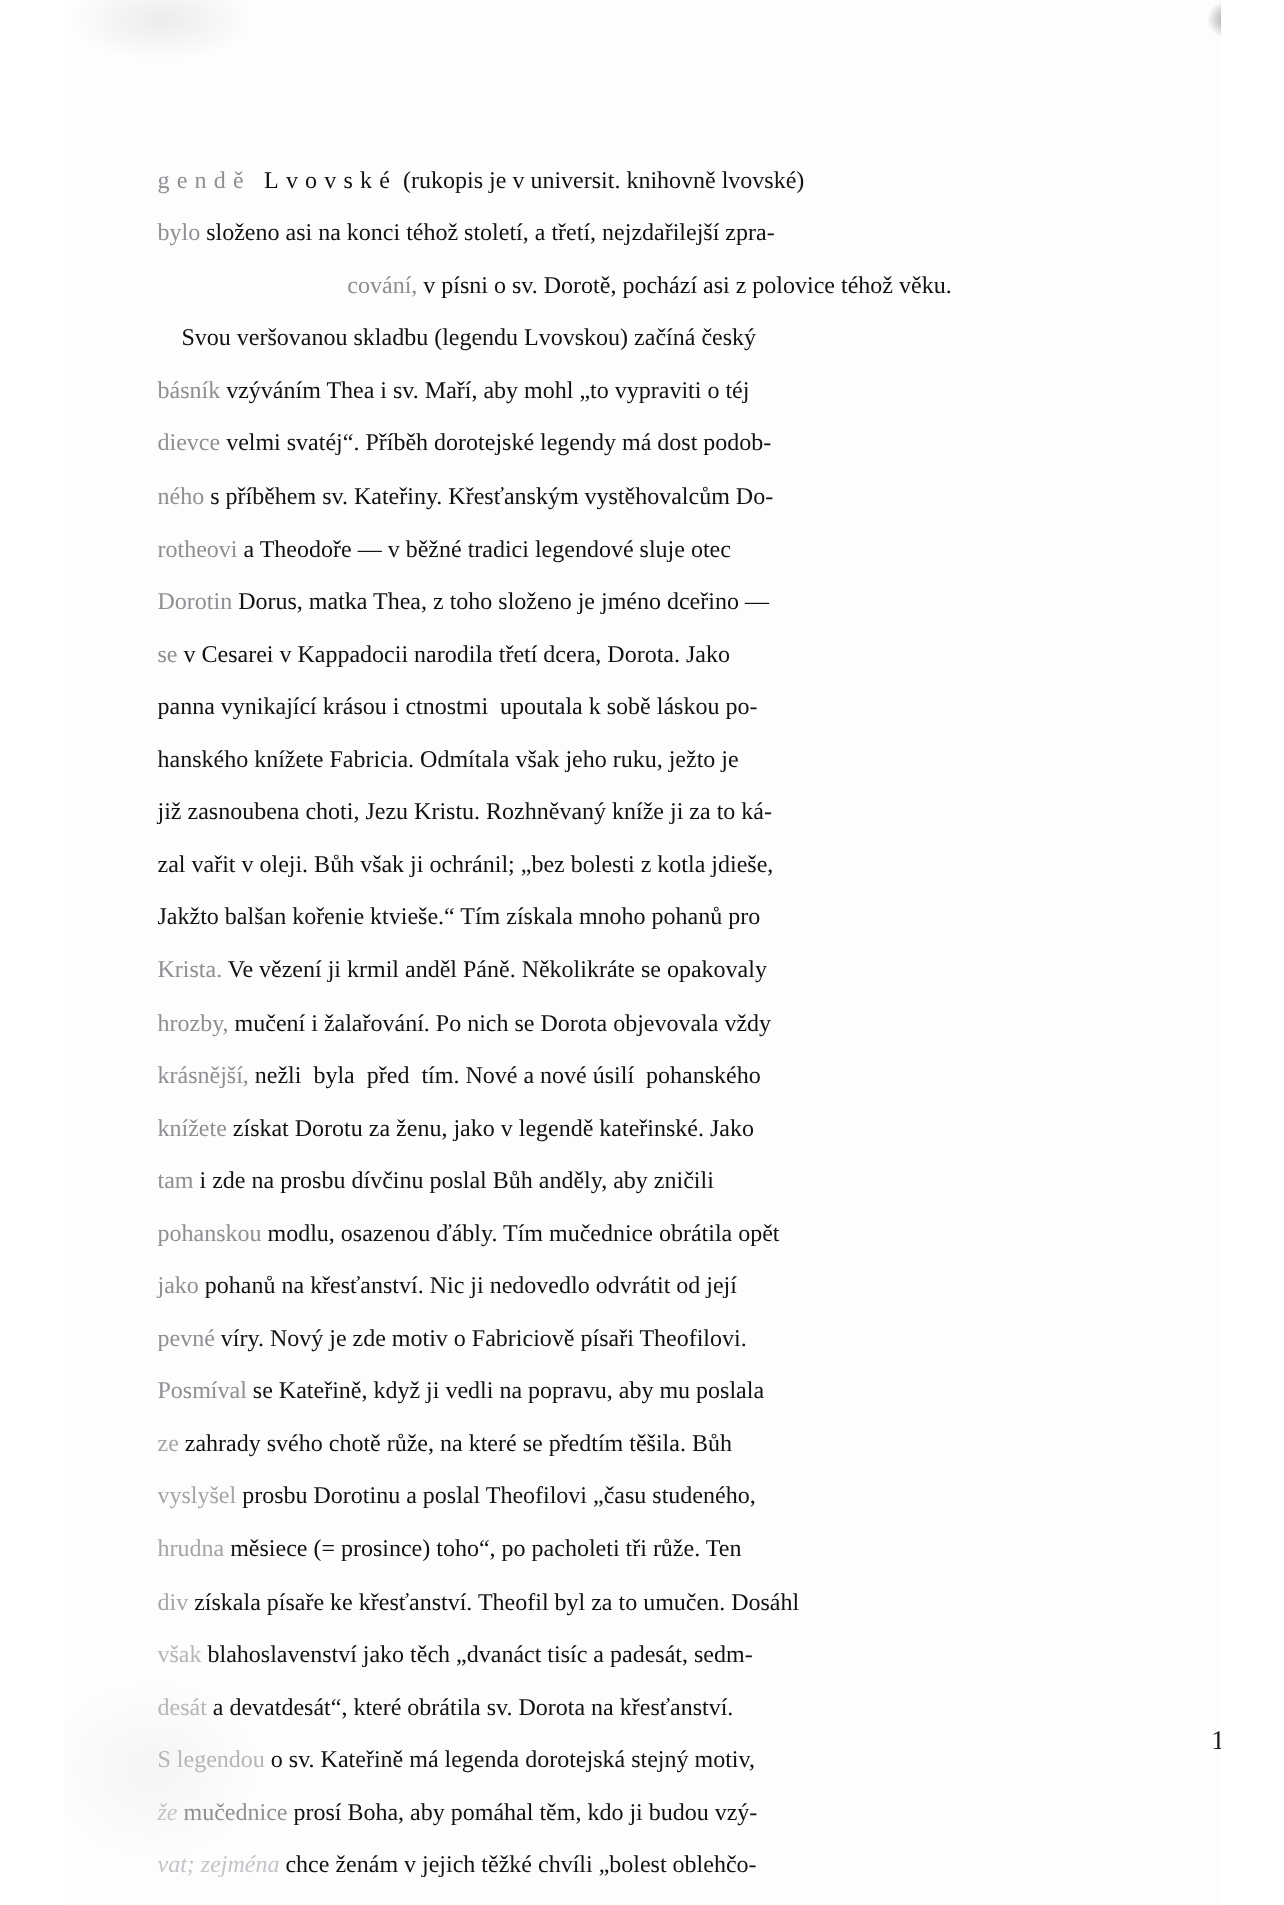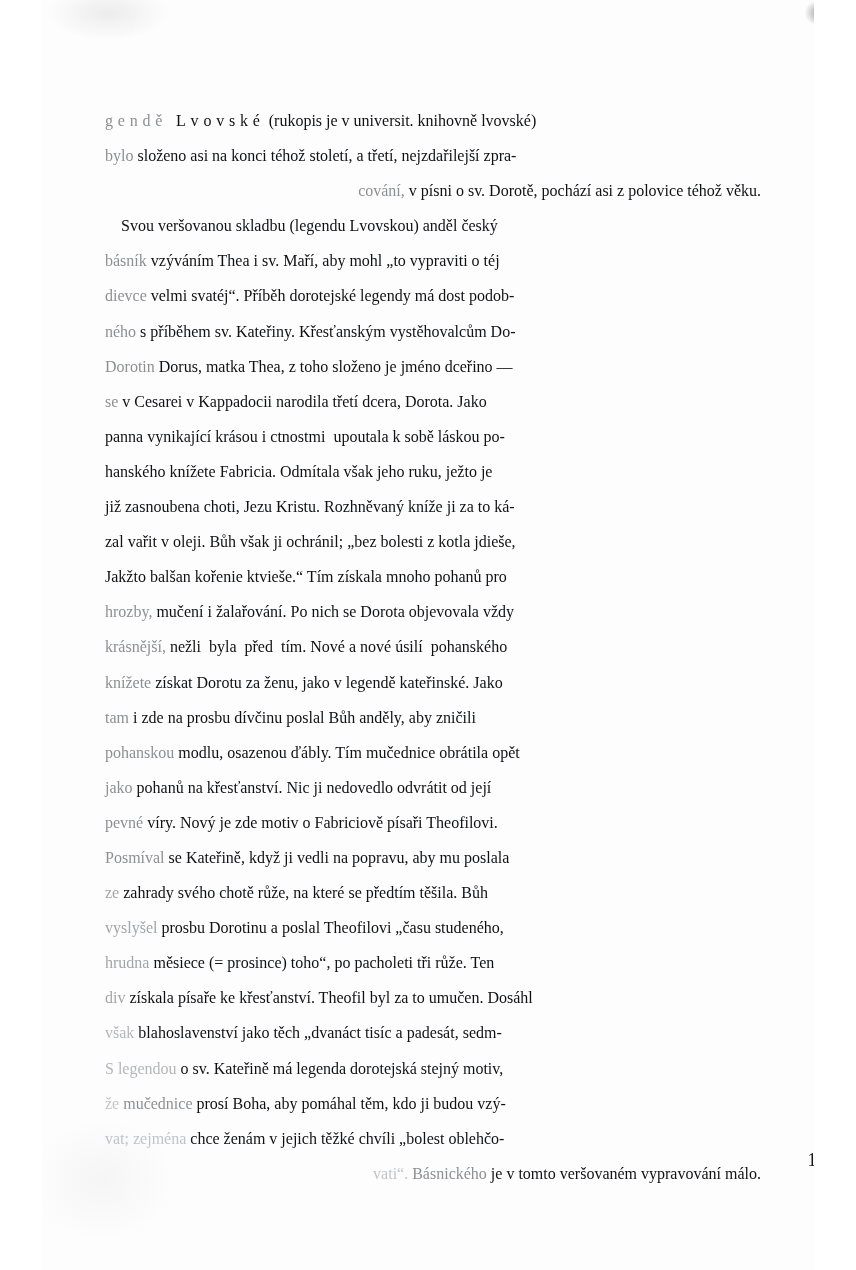--- a/index.html
+++ b/index.html
@@ -67,32 +67,32 @@
   .ln > span { display: inline-block; }
 
   
   .ln.just {
     display: block;
     text-align: justify;
     text-align-last: justify;
   }
   .ln.flush {
     display: block;
-    text-align: right;
+    text-align: center;
   }
 
   .sp {
     letter-spacing: 0.30em;
   }
 
   
   .fade1 { color: #8d8f93; }
   .fade2 { color: #a3a5a9; }
   .fade3 { color: #b4b6ba; }
-  .fade4 { color: #c2c4c8; }
+  .fade4 { color: #c2c4c8; font-style: italic; }
 
   .ink-strong { color: #101114; }
 
   #folio {
     position: absolute;
     left: 0;
     top: 1150px;
     width: 793px;
     text-align: right;
     font-size: 18px;
@@ -111,44 +111,47 @@
   <div class="scan-blot blot-mr"></div>
   <div class="scan-blot blot-bl"></div>
 
   <div id="textblock">
       <div class="para">
         <div class="ln just"><span class="sp fade1">gendě </span><span class="sp ink-strong">Lvovské</span><span class="ink-strong"> (rukopis je v universit. knihovně lvovské)</span></div>
         <div class="ln just"><span class="fade1">bylo</span><span class="ink-strong"> složeno asi na konci téhož století, a třetí, nejzdařilejší zpra-</span></div>
         <div class="ln flush"><span class="fade1">cování,</span><span class="ink-strong"> v písni o sv. Dorotě, pochází asi z polovice téhož věku.</span></div>
       </div>
       <div class="para indent">
-        <div class="ln just"><span>&nbsp;&nbsp;&nbsp;&nbsp;</span><span class="ink-strong">Svou veršovanou skladbu (legendu Lvovskou) anděl český</span></div>
+        <div class="ln just"><span>&nbsp;&nbsp;&nbsp;&nbsp;</span><span class="ink-strong">Svou veršovanou skladbu (legendu Lvovskou) začíná český</span></div>
         <div class="ln just"><span class="fade1">básník</span><span class="ink-strong"> vzýváním Thea i sv. Maří, aby mohl „to vypraviti o téj</span></div>
         <div class="ln just"><span class="fade1">dievce</span><span class="ink-strong"> velmi svatéj“. Příběh dorotejské legendy má dost podob-</span></div>
         <div class="ln just"><span class="fade1">ného</span><span class="ink-strong"> s příběhem sv. Kateřiny. Křesťanským vystěhovalcům Do-</span></div>
+        <div class="ln just"><span class="fade1">rotheovi</span><span class="ink-strong"> a Theodoře — v běžné tradici legendové sluje otec</span></div>
         <div class="ln just"><span class="fade1">Dorotin</span><span class="ink-strong"> Dorus, matka Thea, z toho složeno je jméno dceřino —</span></div>
         <div class="ln just"><span class="fade1">se</span><span class="ink-strong"> v Cesarei v Kappadocii narodila třetí dcera, Dorota. Jako</span></div>
         <div class="ln just"><span class="ink-strong">panna</span><span class="ink-strong"> vynikající krásou i ctnostmi  upoutala k sobě láskou po-</span></div>
         <div class="ln just"><span class="ink-strong">hanského</span><span class="ink-strong"> knížete Fabricia. Odmítala však jeho ruku, ježto je</span></div>
         <div class="ln just"><span class="ink-strong">již</span><span class="ink-strong"> zasnoubena choti, Jezu Kristu. Rozhněvaný kníže ji za to ká-</span></div>
         <div class="ln just"><span class="ink-strong">zal</span><span class="ink-strong"> vařit v oleji. Bůh však ji ochránil; „bez bolesti z kotla jdieše,</span></div>
         <div class="ln just"><span class="ink-strong">Jakžto</span><span class="ink-strong"> balšan kořenie ktvieše.“ Tím získala mnoho pohanů pro</span></div>
+        <div class="ln just"><span class="fade1">Krista.</span><span class="ink-strong"> Ve vězení ji krmil anděl Páně. Několikráte se opakovaly</span></div>
         <div class="ln just"><span class="fade1">hrozby,</span><span class="ink-strong"> mučení i žalařování. Po nich se Dorota objevovala vždy</span></div>
         <div class="ln just"><span class="fade1">krásnější,</span><span class="ink-strong"> nežli  byla  před  tím. Nové a nové úsilí  pohanského</span></div>
         <div class="ln just"><span class="fade1">knížete</span><span class="ink-strong"> získat Dorotu za ženu, jako v legendě kateřinské. Jako</span></div>
         <div class="ln just"><span class="fade1">tam</span><span class="ink-strong"> i zde na prosbu dívčinu poslal Bůh anděly, aby zničili</span></div>
         <div class="ln just"><span class="fade1">pohanskou</span><span class="ink-strong"> modlu, osazenou ďábly. Tím mučednice obrátila opět</span></div>
         <div class="ln just"><span class="fade1">jako</span><span class="ink-strong"> pohanů na křesťanství. Nic ji nedovedlo odvrátit od její</span></div>
         <div class="ln just"><span class="fade1">pevné</span><span class="ink-strong"> víry. Nový je zde motiv o Fabriciově písaři Theofilovi.</span></div>
         <div class="ln just"><span class="fade1">Posmíval</span><span class="ink-strong"> se Kateřině, když ji vedli na popravu, aby mu poslala</span></div>
         <div class="ln just"><span class="fade2">ze</span><span class="ink-strong"> zahrady svého chotě růže, na které se předtím těšila. Bůh</span></div>
         <div class="ln just"><span class="fade2">vyslyšel</span><span class="ink-strong"> prosbu Dorotinu a poslal Theofilovi „času studeného,</span></div>
         <div class="ln just"><span class="fade2">hrudna</span><span class="ink-strong"> měsiece (= prosince) toho“, po pacholeti tři růže. Ten</span></div>
         <div class="ln just"><span class="fade2">div</span><span class="ink-strong"> získala písaře ke křesťanství. Theofil byl za to umučen. Dosáhl</span></div>
         <div class="ln just"><span class="fade3">však</span><span class="ink-strong"> blahoslavenství jako těch „dvanáct tisíc a padesát, sedm-</span></div>
+        <div class="ln just"><span class="fade3">desát</span><span class="ink-strong"> a devatdesát“, které obrátila sv. Dorota na křesťanství.</span></div>
         <div class="ln just"><span class="fade3">S legendou</span><span class="ink-strong"> o sv. Kateřině má legenda dorotejská stejný motiv,</span></div>
         <div class="ln just"><span class="fade4">že</span><span class="fade1"> mučednice</span><span class="ink-strong"> prosí Boha, aby pomáhal těm, kdo ji budou vzý-</span></div>
         <div class="ln just"><span class="fade4">vat; zejména</span><span class="ink-strong"> chce ženám v jejich těžké chvíli „bolest oblehčo-</span></div>
         <div class="ln flush"><span class="fade4">vati“.</span><span class="fade1"> Básnického</span><span class="ink-strong"> je v tomto veršovaném vypravování málo.</span></div>
       </div>
     </div>
 
   <div id="folio">159</div>
 
 </div>

